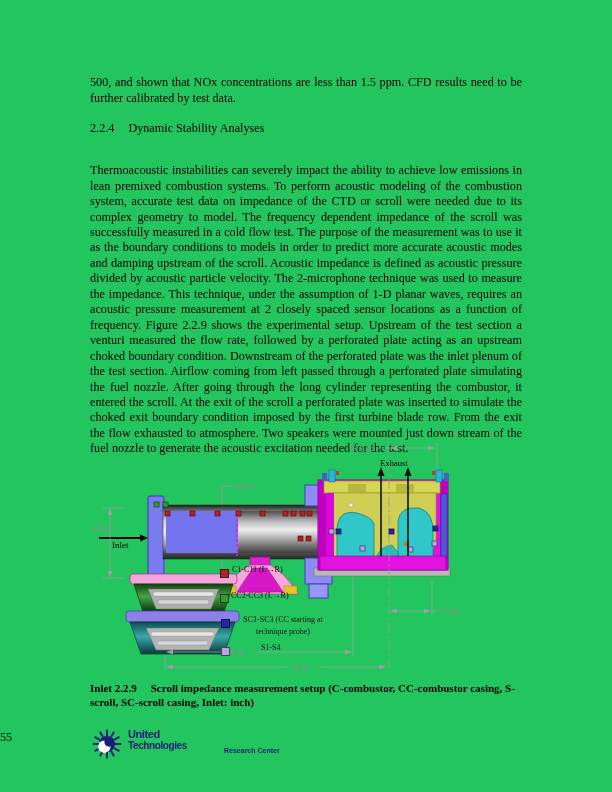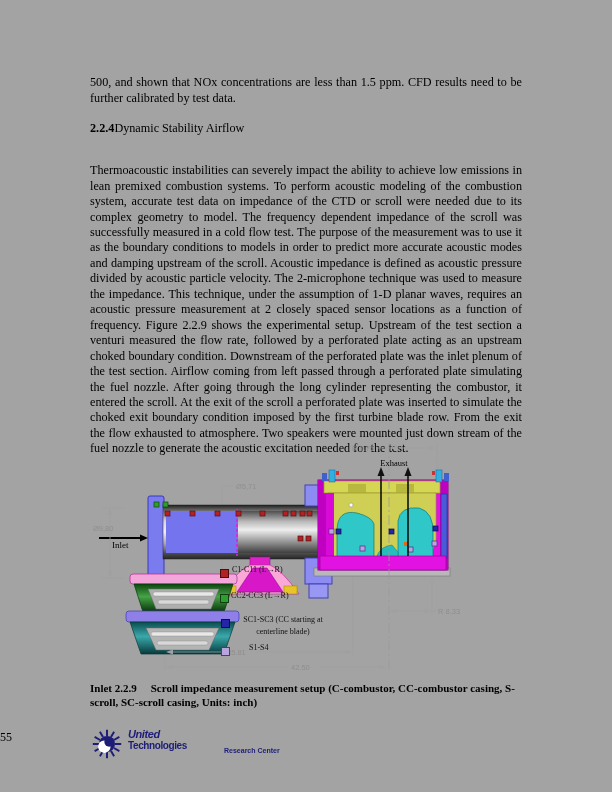--- a/index.html
+++ b/index.html
@@ -1,48 +1,48 @@
 <!DOCTYPE html>
 <html><head>
 <meta charset="utf-8">
 <style>
   html,body{margin:0;padding:0;background:#e8e8e8;}
-  .page{position:relative;width:612px;height:792px;background:#a3a3a3;margin:0 auto;
+  .page{position:relative;width:612px;height:792px;background:#22c55e;margin:0 auto;
         font-family:"Liberation Serif", serif;color:#000;overflow:hidden;}
   .para{position:absolute;left:90px;width:432px;font-size:12.2px;line-height:15.45px;
         text-align:justify;}
   .heading{position:absolute;left:90px;top:121px;font-size:12.2px;}
-  .heading .num{font-weight:bold;}
+  .heading .num{margin-right:14px;}
   .figure-area{position:absolute;left:85px;top:440px;width:460px;height:238px;}
   .figure-area svg{position:absolute;left:0;top:0;}
   .legend-item{position:absolute;font-size:8px;line-height:12px;color:#111;text-align:center;}
   .legend-sq{position:absolute;width:7px;height:7px;border:1px solid rgba(0,0,0,0.6);}
   .caption{position:absolute;left:90px;top:681px;width:432px;font-weight:bold;
            font-size:11px;line-height:14px;}
   .caption .cap-label{margin-right:14px;}
   .footer-logo{position:absolute;left:91px;top:728px;width:220px;height:40px;}
   .brand{position:absolute;left:37px;top:1px;font-family:"Liberation Sans",sans-serif;
          font-weight:700;letter-spacing:-0.4px;line-height:1;}
-  .brand .l1{font-size:11px;font-style:italic;}
+  .brand .l1{font-size:11px;}
   .brand .l2{font-size:10px;margin-top:1px;}
   .research{position:absolute;left:133px;top:19px;font-family:"Liberation Sans",sans-serif;
             font-weight:700;font-size:7px;}
   .page-num{position:absolute;left:0;top:730px;width:488px;text-align:left;font-size:12px;}
   .dimtext{font-family:"Liberation Sans",sans-serif;font-size:7.5px;fill:#8f8f8f;}
   .bodytext{font-family:"Liberation Serif",serif;fill:#000;}
 </style>
 </head>
 <body>
 
 <div class="page">
 
   <p class="para" style="top:63px;">500, and shown that NOx concentrations are less than 1.5 ppm.  CFD results need to be further calibrated by test data.</p>
 
   <div class="heading">
-    <span class="num">2.2.4</span><span>Dynamic Stability Airflow</span>
+    <span class="num">2.2.4</span><span>Dynamic Stability Analyses</span>
   </div>
 
   <p class="para" style="top:151px;">Thermoacoustic instabilities can severely impact the ability to achieve low emissions in lean premixed combustion systems.  To perform acoustic modeling of the combustion system, accurate test data on impedance of the CTD or scroll were needed due to its complex geometry to model.  The frequency dependent impedance of the scroll was successfully measured in a cold flow test.  The purpose of the measurement was to use it as the boundary conditions to models in order to predict more accurate acoustic modes and damping upstream of the scroll.  Acoustic impedance is defined as acoustic pressure divided by acoustic particle velocity.  The 2-microphone technique was used to measure the impedance.  This technique, under the assumption of 1-D planar waves, requires an acoustic pressure measurement at 2 closely spaced sensor locations as a function of frequency.  Figure 2.2.9 shows the experimental setup.  Upstream of the test section a venturi measured the flow rate, followed by a perforated plate acting as an upstream choked boundary condition.  Downstream of the perforated plate was the inlet plenum of the test section.  Airflow coming from left passed through a perforated plate simulating the fuel nozzle.  After going through the long cylinder representing the combustor, it entered the scroll.  At the exit of the scroll a perforated plate was inserted to simulate the choked exit boundary condition imposed by the first turbine blade row.  From the exit the flow exhausted to atmosphere.  Two speakers were mounted just down stream of the fuel nozzle to generate the acoustic excitation needed for the test.</p>
 
   <div class="figure-area">
     <svg width="460" height="238" viewBox="85 440 460 238">
       <defs>
         <linearGradient id="tubeShell" x1="0" y1="0" x2="0" y2="1">
           <stop offset="0" stop-color="#1f1f1f"></stop>
             <stop offset="0.12" stop-color="#7a7a7a"></stop>
@@ -216,28 +216,28 @@
       <text x="112" y="548" class="bodytext" font-size="9">Inlet</text>
       <text x="394" y="466" class="bodytext" font-size="8.5" text-anchor="middle">Exhaust</text>
     </svg>
 
     <div>
       <span class="legend-sq" style="left: 135px; top: 129px; background-color: rgb(178, 34, 34);"></span>
       <div class="legend-item" style="left:147px;top:124px;">C1-C11 (L→R)</div>
       <span class="legend-sq" style="left: 135px; top: 154px; background-color: rgb(46, 158, 46);"></span>
       <div class="legend-item" style="left:146px;top:150px;">CC2-CC3 (L→R)</div>
       <span class="legend-sq" style="left: 136px; top: 179px; background-color: rgb(37, 37, 168);"></span>
-      <div class="legend-item" style="left:148px;top:174px;width:100px;">SC1-SC3 (CC starting at centerline blade)</div>
+      <div class="legend-item" style="left:148px;top:174px;width:100px;">SC1-SC3 (CC starting at technique probe)</div>
       <span class="legend-sq" style="left: 136px; top: 207px; background-color: rgb(185, 164, 224);"></span>
-      <div class="legend-item" style="left:136px;top:202px;padding-left:28px;">S1-S4</div>
+      <div class="legend-item" style="left:148px;top:202px;padding-left:28px;">S1-S4</div>
     </div>
   </div>
 
   <div class="caption">
-    <span class="cap-label">Inlet 2.2.9</span><span>Scroll impedance measurement setup (C-combustor, CC-combustor casing, S-scroll, SC-scroll casing, Units: inch)</span>
+    <span class="cap-label">Inlet 2.2.9</span><span>Scroll impedance measurement setup (C-combustor, CC-combustor casing, S-scroll, SC-scroll casing, Inlet: inch)</span>
   </div>
 
   <div class="footer-logo">
     <svg width="32" height="32" viewBox="0 0 36 36">
       <g stroke="#1d1d78" stroke-width="2.2">
         <line x1="27" y1="18" x2="34" y2="18"></line>
           <line x1="25.8" y1="22.5" x2="31.9" y2="26"></line>
         <line x1="22.5" y1="25.8" x2="26" y2="31.9"></line>
           <line x1="18" y1="27" x2="18" y2="34"></line>
         <line x1="13.5" y1="25.8" x2="10" y2="31.9"></line>

